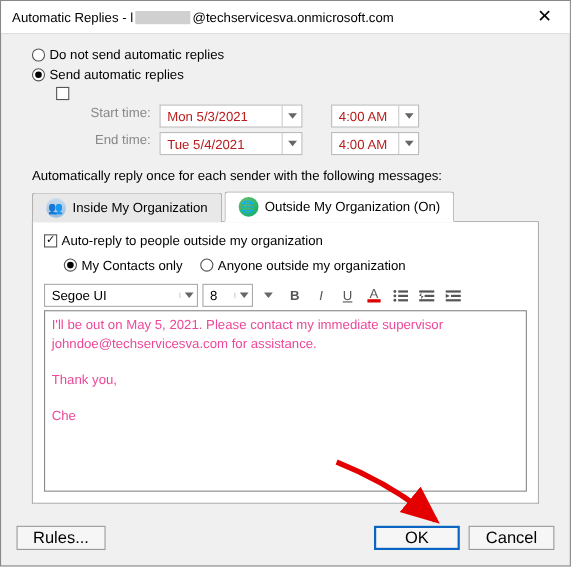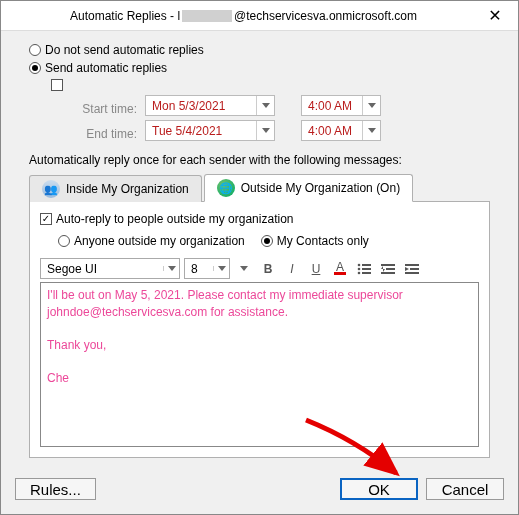--- a/index.html
+++ b/index.html
@@ -17,21 +17,21 @@
     position: relative;
   }
   .titlebar {
     height: 30px;
     background: #fff;
     display: flex;
     align-items: center;
     padding: 0 4px 0 10px;
     border-bottom: 1px solid #ddd;
   }
-  .titlebar .title { flex: 1; font-size: 12px; text-align: center; }
+  .titlebar .title { flex: 1; font-size: 12px; }
   .titlebar .redact {
     display: inline-block;
     width: 50px; height: 12px;
     background: #d0d0d0;
     vertical-align: middle;
     margin: 0 2px;
   }
   .close-btn {
     width: 38px; height: 28px;
     text-align: center; line-height: 28px;
@@ -62,21 +62,21 @@
     content: ""; width: 6px; height: 6px;
     background: #000; border-radius: 50%;
   }
   .checkbox.checked::after {
     content: "✓"; font-size: 10px; line-height: 10px;
     color: #000;
   }
   .indent1 { margin-left: 22px; }
   .time-row {
     display: flex;
-    align-items: flex-end;
+    align-items: flex-start;
     margin: 2px 0 2px 44px;
     gap: 8px;
     color: #888;
   }
   .time-row label { width: 64px; text-align: right; }
   .combo {
     height: 21px;
     border: 1px solid #bbb;
     background: #fff;
     display: flex;
@@ -251,26 +251,26 @@
     </div>
   </div>
 
   <div class="tab-body">
     <div class="check-row">
       <span class="checkbox checked"></span>
       <span>Auto-reply to people outside my organization</span>
     </div>
     <div class="inner-radio-row">
       <div class="radio-row">
+        <span class="radio checked"></span>
+        <span>My Contacts only</span>
+      </div>
+      <div class="radio-row">
         <span class="radio"></span>
         <span>Anyone outside my organization</span>
-      </div>
-      <div class="radio-row">
-        <span class="radio checked"></span>
-        <span>My Contacts only</span>
       </div>
     </div>
 
     <div class="toolbar">
       <div class="tb-combo" style="width:140px">
         <span>Segoe UI</span>
         <div class="arrow chev"></div>
       </div>
       <div class="tb-combo" style="width:46px">
         <span>8</span>

